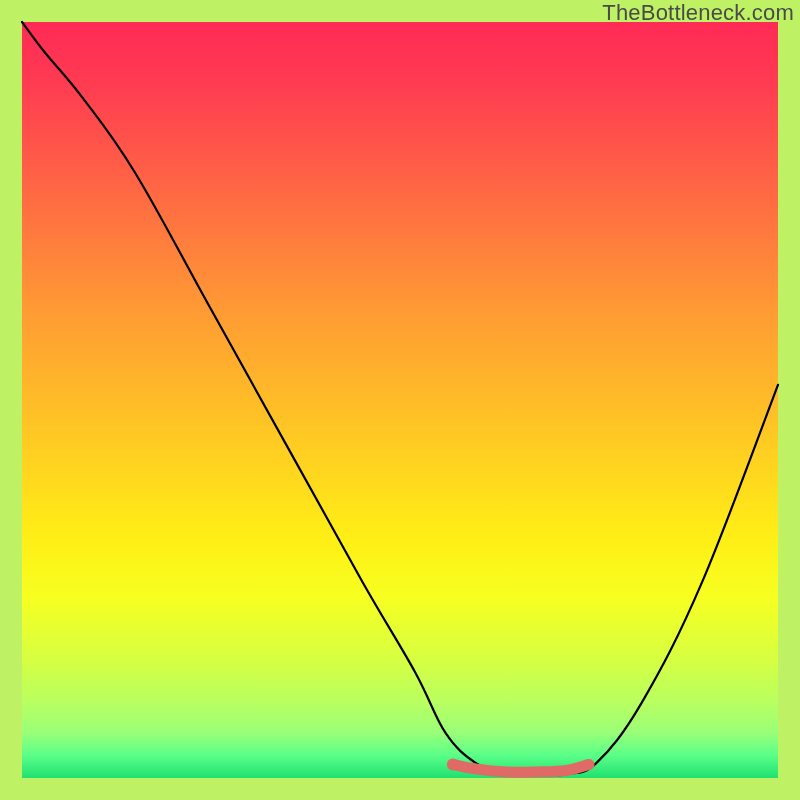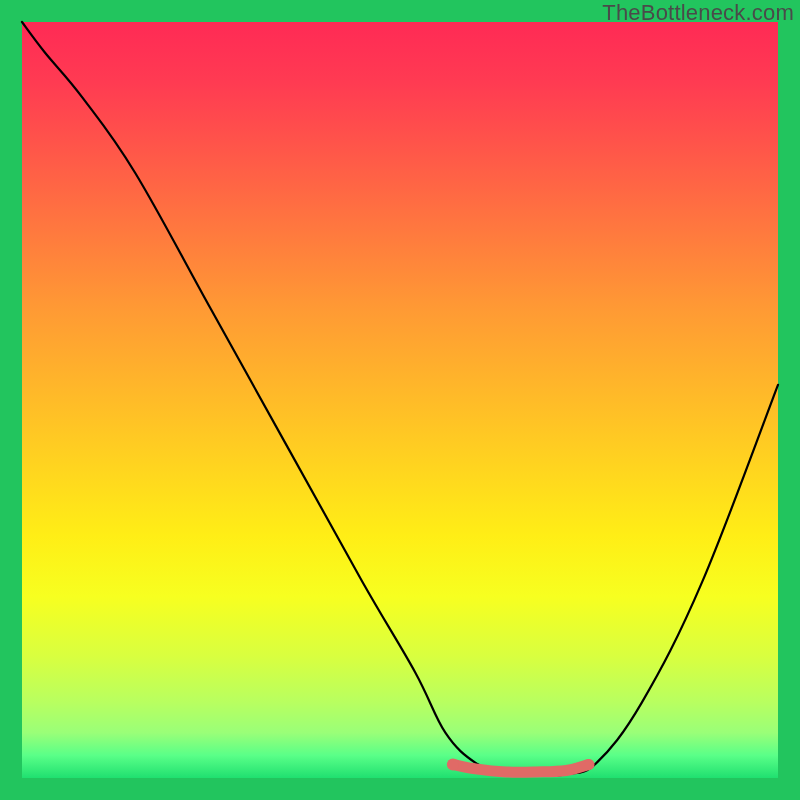--- a/index.html
+++ b/index.html
@@ -10,21 +10,21 @@
     background: #000;
     overflow: hidden;
     font-family: Arial, Helvetica, sans-serif;
   }
   .frame {
     position: absolute;
     left: 0;
     top: 0;
     width: 800px;
     height: 800px;
-    background: #22c55e;
+    background: #bef264;
   }
   .plot-area {
     position: absolute;
     left: 22px;
     top: 22px;
     width: 756px;
     height: 756px;
     
     background: linear-gradient(
       to bottom,

